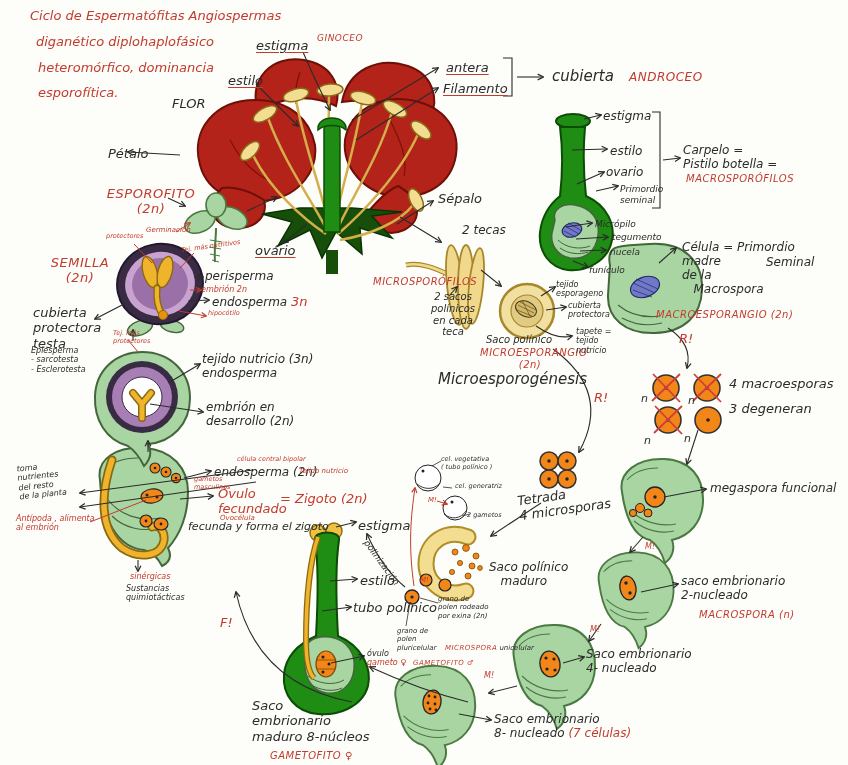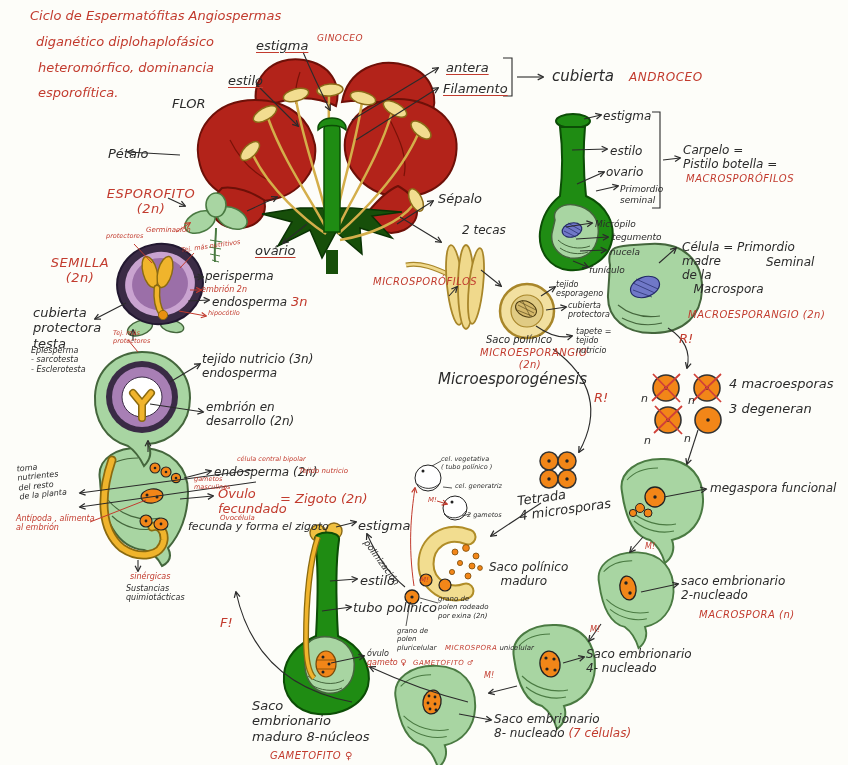--- a/index.html
+++ b/index.html
@@ -370,20 +370,24 @@
 <div class="lb t15" style="left:552px;top:68px">cubierta</div>
 <div class="lb red caps t12" style="left:629px;top:70px">ANDROCEO</div>
 <div class="lb t13" style="left:438px;top:191px">Sépalo</div>
 <div class="lb t13 u" style="left:255px;top:243px">ovário</div>
 <div class="lb red caps t13 ctr" style="left:103px;top:186px;width:96px">ESPOROFITO
 (2n)</div>
 <div class="lb red t7" style="left:146px;top:226px">Germinación</div>
 
 <div class="lb t12" style="left:462px;top:223px">2 tecas</div>
 <div class="lb red caps t10" style="left:373px;top:276px">MICROSPORÓFILOS</div>
+<div class="lb t10 ctr" style="left:424px;top:291px;width:58px">2 sacos
+polínicos
+en cada
+teca</div>
 <div class="lb t10" style="left:486px;top:334px">Saco polínico</div>
 <div class="lb red caps t10 ctr" style="left:480px;top:347px;width:100px">MICROESPORANGIO
 (2n)</div>
 <div class="lb t15" style="left:438px;top:371px">Microesporogénesis</div>
 <div class="lb red t13" style="left:594px;top:390px">R!</div>
 <div class="lb t13" style="left:518px;top:487px;transform:rotate(-8deg)">Tetrada
 4 microsporas</div>
 <div class="lb t6" style="left:441px;top:456px">cel. vegetativa
 ( tubo polínico )</div>
 <div class="lb t6" style="left:455px;top:483px">cel. generatriz</div>
@@ -420,21 +424,21 @@
 protectora</div>
 <div class="lb t8" style="left:576px;top:327px">tapete =
 tejido
 nutricio</div>
 
 <div class="lb t12" style="left:682px;top:240px">Célula = Primordio
 madre
 de la
    Macrospora</div>
 <div class="lb t12" style="left:766px;top:255px">Seminal</div>
-<div class="lb red caps t10" style="left:688px;top:309px">MACROESPORANGIO (2n)</div>
+<div class="lb red caps t10" style="left:656px;top:309px">MACROESPORANGIO (2n)</div>
 <div class="lb red t13" style="left:679px;top:331px">R!</div>
 <div class="lb t11" style="left:641px;top:393px">n</div>
 <div class="lb t11" style="left:688px;top:395px">n</div>
 <div class="lb t11" style="left:644px;top:435px">n</div>
 <div class="lb t11" style="left:684px;top:433px">n</div>
 <div class="lb t13" style="left:729px;top:376px">4 macroesporas</div>
 <div class="lb t13" style="left:729px;top:401px">3 degeneran</div>
 <div class="lb t12" style="left:710px;top:481px">megaspora funcional</div>
 <div class="lb red t8" style="left:645px;top:542px">M!</div>
 <div class="lb t12" style="left:681px;top:574px">saco embrionario

